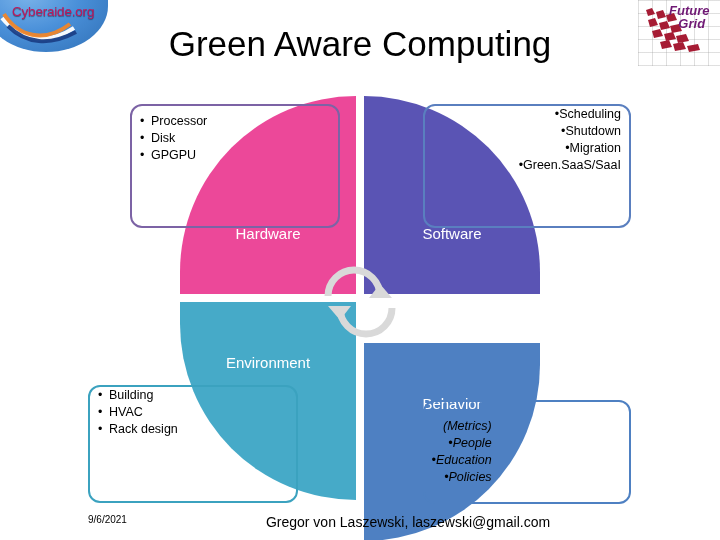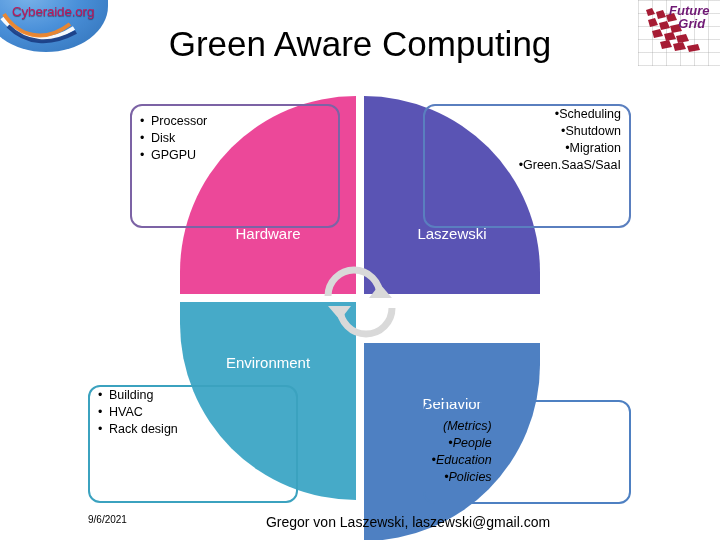--- a/index.html
+++ b/index.html
@@ -182,21 +182,21 @@
     </div>
   </div>
 
   <div id="title">Green Aware Computing</div>
 
   <div id="donut">
     <div class="quad" id="quad-hardware" style="background: #ec4899;">
       <div class="qlabel">Hardware</div>
     </div>
     <div class="quad" id="quad-software" style="background: rgb(90, 84, 180);">
-      <div class="qlabel">Laszewski</div>
+      <div class="qlabel">Software</div>
     </div>
     <div class="quad" id="quad-environment" style="background: rgb(70, 170, 200);">
       <div class="qlabel">Environment</div>
     </div>
     <div class="quad" id="quad-behavior" style="background: rgb(78, 128, 194); margin-top: 41px;">
       <div class="qlabel">Behavior</div>
     </div>
 
     <svg id="cycle-arrows" viewBox="0 0 92 92">
       <g id="cycle-arrow-group" fill="none" stroke="#d9d9d9" stroke-width="7">

